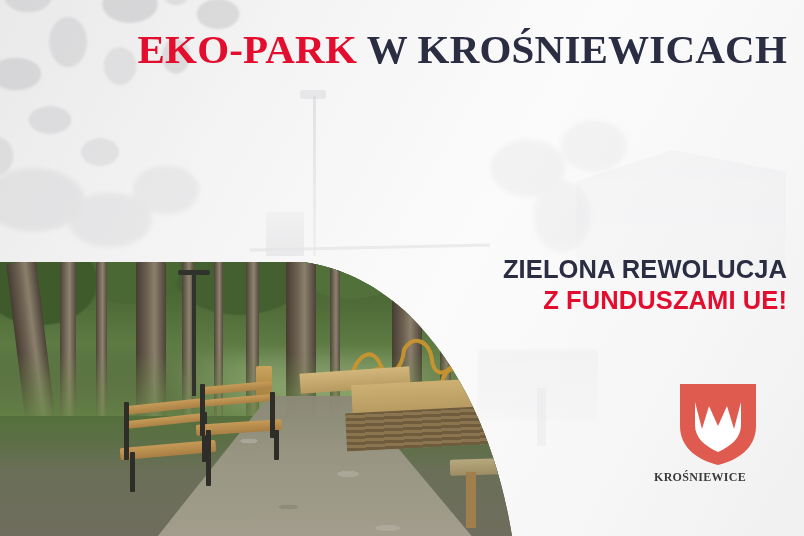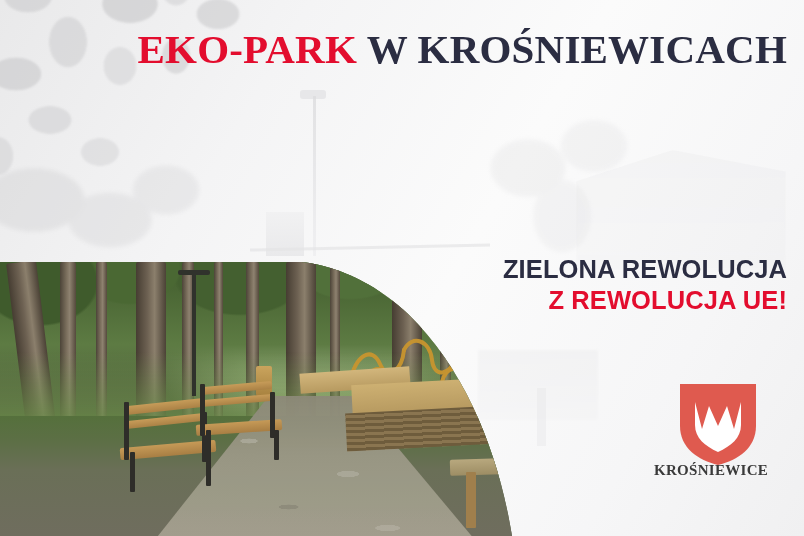--- a/index.html
+++ b/index.html
@@ -230,24 +230,24 @@
   .subtitle .l2{color:#E30D2E;display:block;}
 
   
   .logo{
     position:absolute;left:650px;top:382px;width:140px;height:140px;
   }
   .logo-shield{
     position:absolute;left:28px;top:0;width:80px;height:85px;
   }
   .logo-name{
-    position:absolute;left:0;top:80px;width:140px;
+    position:absolute;left:0;top:88px;width:140px;
     font-family:"Liberation Serif", serif;
     font-weight:700;
-    font-size:15px;
+    font-size:12px;
     letter-spacing:.3px;
     color:#3a3a3a;
     text-align:left;
     padding-left:4px;
     box-sizing:border-box;
   }
   .logo-tag{
     position:absolute;left:0;top:114px;width:140px;
     font-family:"Liberation Serif", serif;
     font-style:italic;
@@ -343,21 +343,21 @@
         <div class="leg" style="left:10px;top:46px;width:5px;height:34px;"></div>
         <div class="leg" style="left:78px;top:46px;width:5px;height:30px;"></div>
       </div>
     </div>
   </div>
 
   <div class="headline"><span class="red">EKO-PARK</span><span class="navy"> W KROŚNIEWICACH</span></div>
 
   <div class="subtitle">
     <span class="l1">ZIELONA REWOLUCJA</span>
-    <span class="l2">Z REWOLUCJA UE!</span>
+    <span class="l2">Z FUNDUSZAMI UE!</span>
   </div>
 
   <div class="logo">
     <div class="logo-shield">
       <svg width="80" height="85" viewBox="0 0 80 85">
         <path d="M2,2 L78,2 L78,44 C78,66 60,78 40,83 C20,78 2,66 2,44 Z" fill="#DF5A4F"></path>
         <path d="M17,20 L24,47 L31,24 L40,44 L49,24 L56,47 L63,20 L63,43 C63,56 53,64 40,70 C27,64 17,56 17,43 Z" fill="#ffffff"></path>
       </svg>
     </div>
     <div class="logo-name">KROŚNIEWICE</div>

